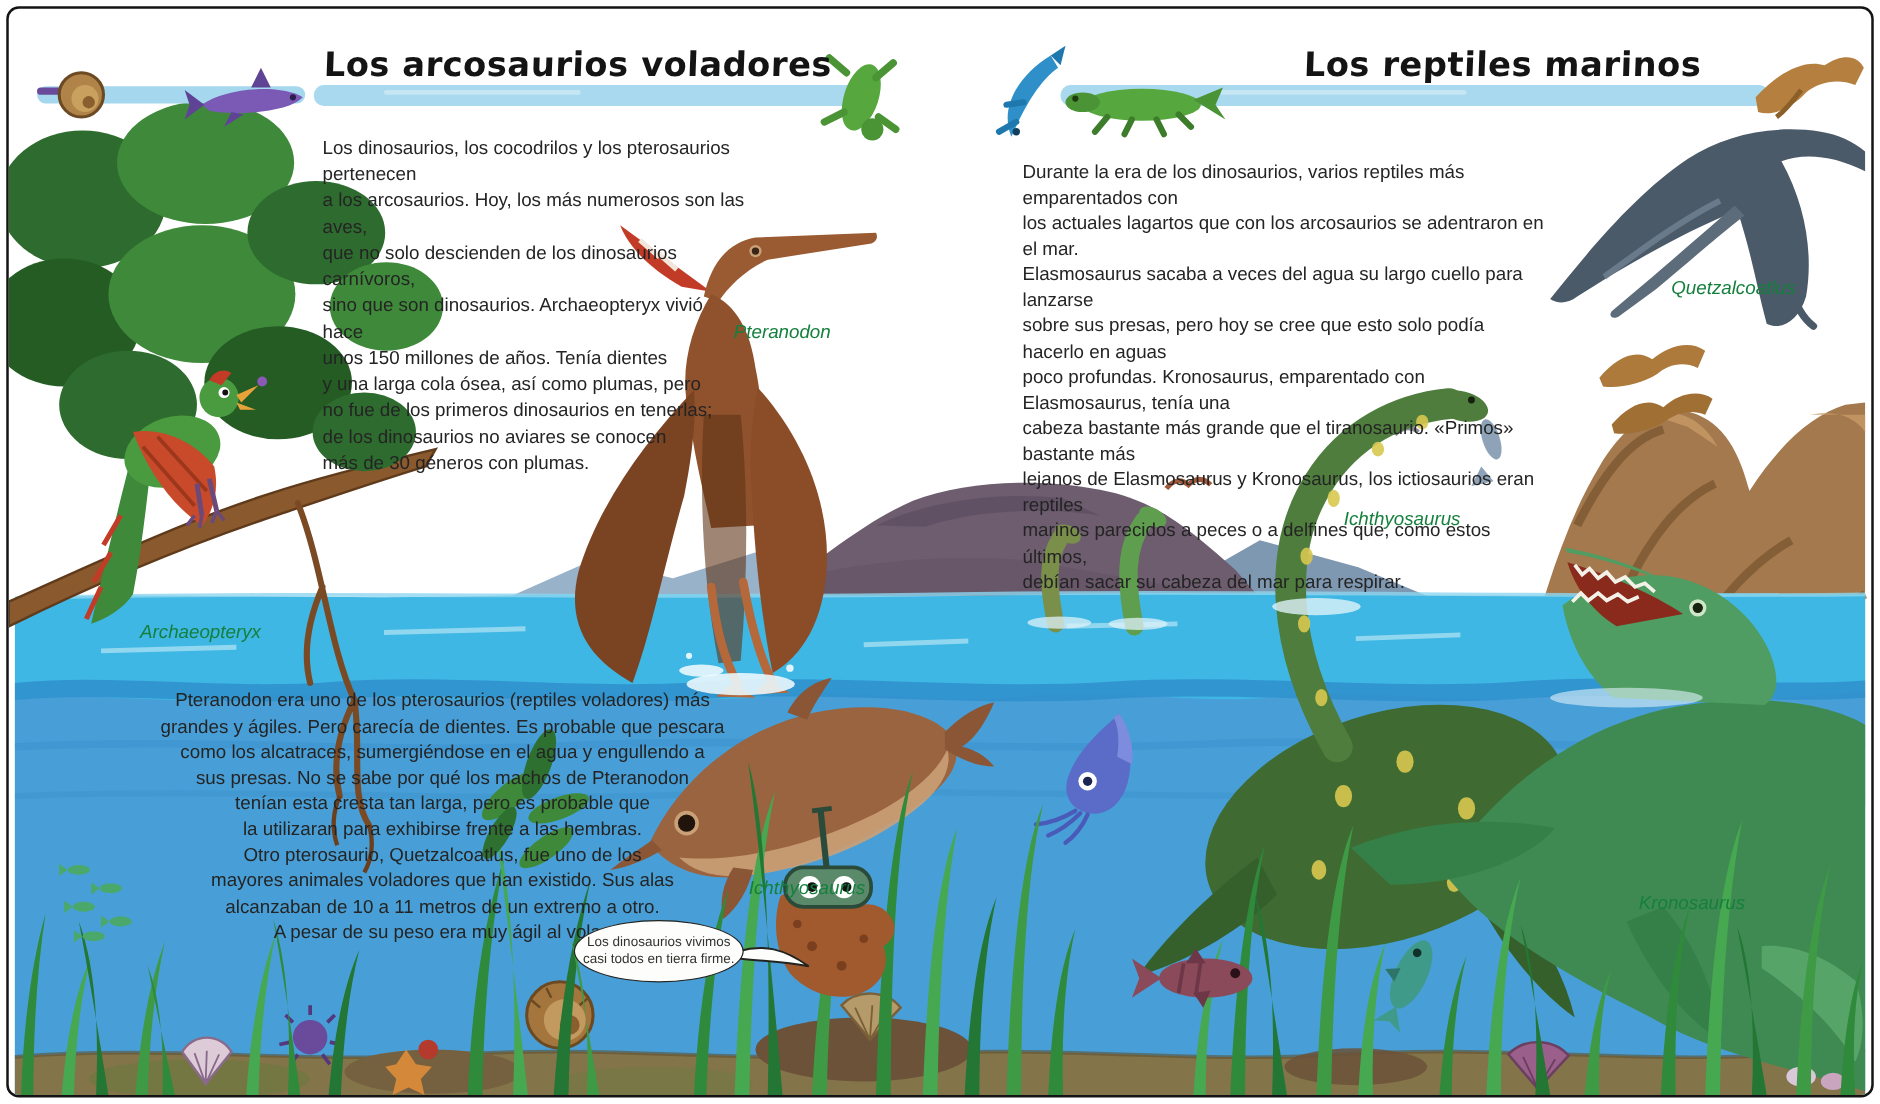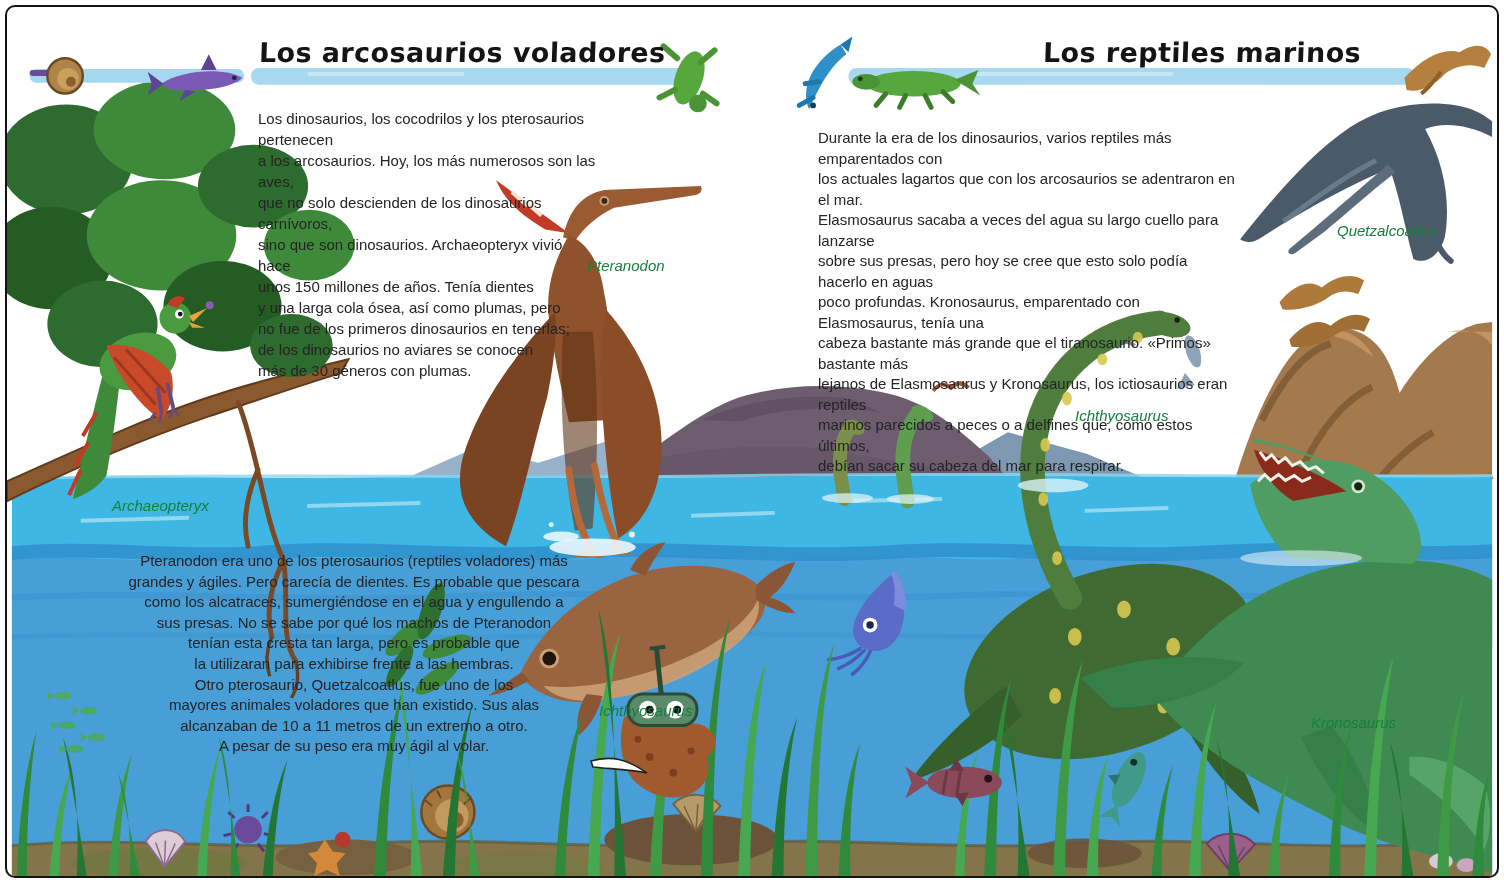--- a/index.html
+++ b/index.html
@@ -402,18 +402,22 @@
 alcanzaban de 10 a 11 metros de un extremo a otro.
 A pesar de su peso era muy ágil al volar.</p>
 
 <span class="species-label lbl-pteranodon">Pteranodon</span>
 <span class="species-label lbl-archaeopteryx">Archaeopteryx</span>
 <span class="species-label lbl-ichthyosaurus">Ichthyosaurus</span>
 <span class="species-label lbl-quetzalcoatlus">Quetzalcoatlus</span>
 <span class="species-label lbl-elasmosaurus">Ichthyosaurus</span>
 <span class="species-label lbl-kronosaurus">Kronosaurus</span>
 
+<div class="bubble">
+  <div class="bubble-text">Los dinosaurios vivimos
+casi todos en tierra firme.</div>
+</div>
 <svg class="bubble-tail" width="62" height="28">
   <path d="M2,10 C22,4 38,8 58,22 C38,18 20,18 4,16 Z" fill="#fdfdfb" stroke="#23231f" stroke-width="1.6"></path>
 </svg>
 
 </div>
 </div>
 
 </body></html>

